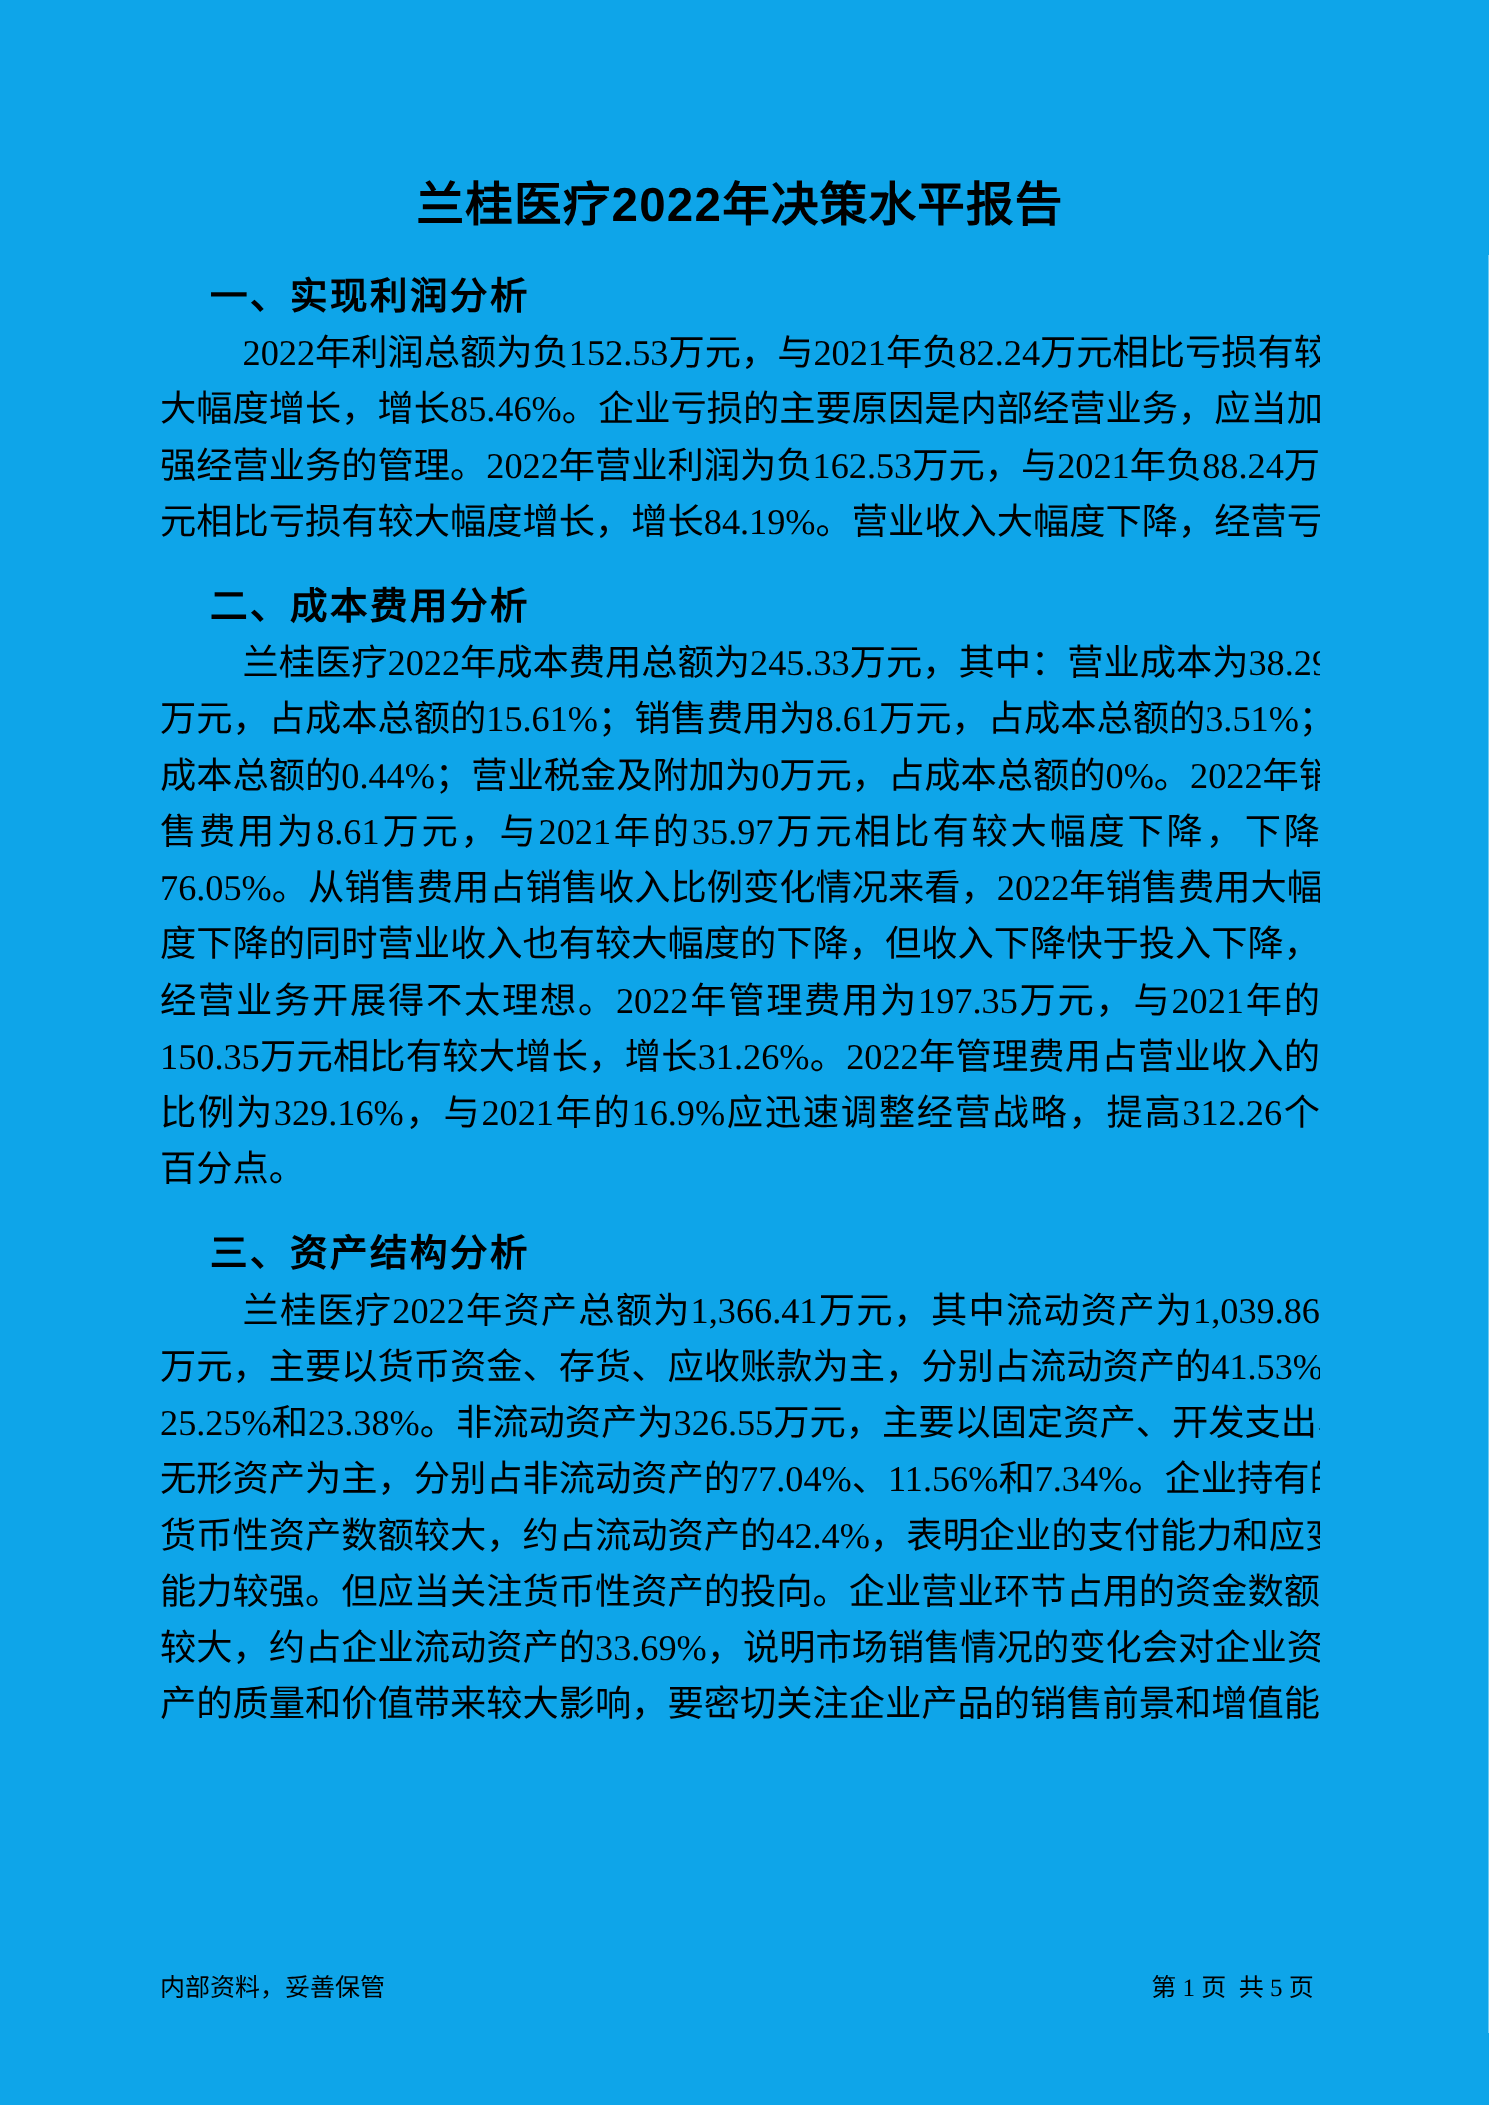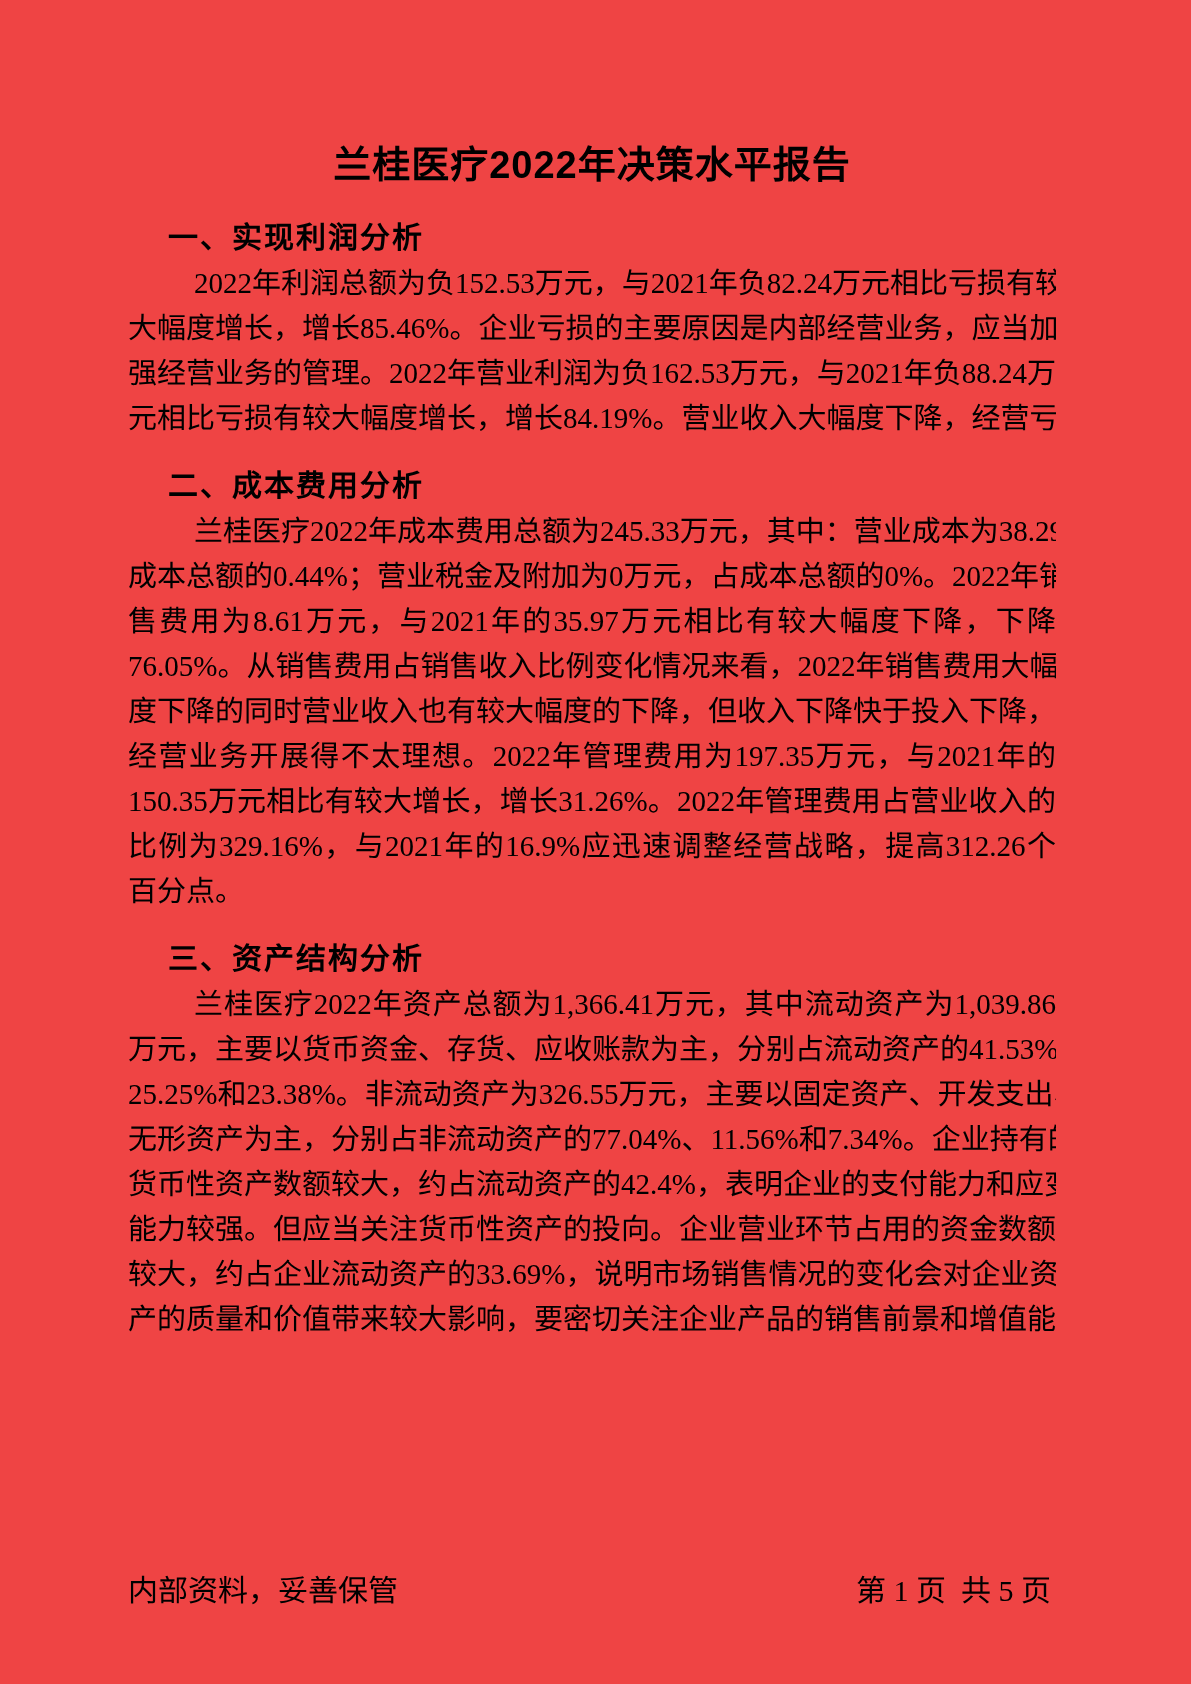--- a/index.html
+++ b/index.html
@@ -4,21 +4,21 @@
 <style>
   html, body {
     margin: 0;
     padding: 0;
     background: #ffffff;
   }
   .page {
     position: relative;
     width: 1191px;
     height: 1684px;
-    background: #ef4444;
+    background: #0ea5e9;
     overflow: hidden;
     font-family: "Liberation Serif", "DejaVu Serif", serif;
     color: #000000;
   }
   .content {
     position: absolute;
     left: 128px;
     top: 0;
     width: 928px;
   }
@@ -58,21 +58,21 @@
     text-align-last: left;
   }
   .footer {
     position: absolute;
     left: 128px;
     right: 140px;
     top: 1574px;
     display: flex;
     justify-content: space-between;
     align-items: baseline;
-    font-size: 30px;
+    font-size: 20px;
     line-height: 34px;
     text-align: right;
   }
   .footer-right {
     white-space: pre;
   }
 </style>
 </head>
 <body>
 
@@ -83,20 +83,21 @@
         <div class="section-heading">一、实现利润分析</div>
         <div class="paragraph">
           <div class="line first">2022年利润总额为负152.53万元，与2021年负82.24万元相比亏损有较</div>
           <div class="line">大幅度增长，增长85.46%。企业亏损的主要原因是内部经营业务，应当加</div>
           <div class="line">强经营业务的管理。2022年营业利润为负162.53万元，与2021年负88.24万</div>
           <div class="line">元相比亏损有较大幅度增长，增长84.19%。营业收入大幅度下降，经营亏</div>
         </div>
         <div class="section-heading">二、成本费用分析</div>
         <div class="paragraph">
           <div class="line first">兰桂医疗2022年成本费用总额为245.33万元，其中：营业成本为38.29</div>
+          <div class="line">万元，占成本总额的15.61%；销售费用为8.61万元，占成本总额的3.51%；</div>
           <div class="line">成本总额的0.44%；营业税金及附加为0万元，占成本总额的0%。2022年销</div>
           <div class="line">售费用为8.61万元，与2021年的35.97万元相比有较大幅度下降，下降</div>
           <div class="line">76.05%。从销售费用占销售收入比例变化情况来看，2022年销售费用大幅</div>
           <div class="line">度下降的同时营业收入也有较大幅度的下降，但收入下降快于投入下降，</div>
           <div class="line">经营业务开展得不太理想。2022年管理费用为197.35万元，与2021年的</div>
           <div class="line">150.35万元相比有较大增长，增长31.26%。2022年管理费用占营业收入的</div>
           <div class="line">比例为329.16%，与2021年的16.9%应迅速调整经营战略，提高312.26个</div>
           <div class="line nojust">百分点。</div>
         </div>
         <div class="section-heading">三、资产结构分析</div>

